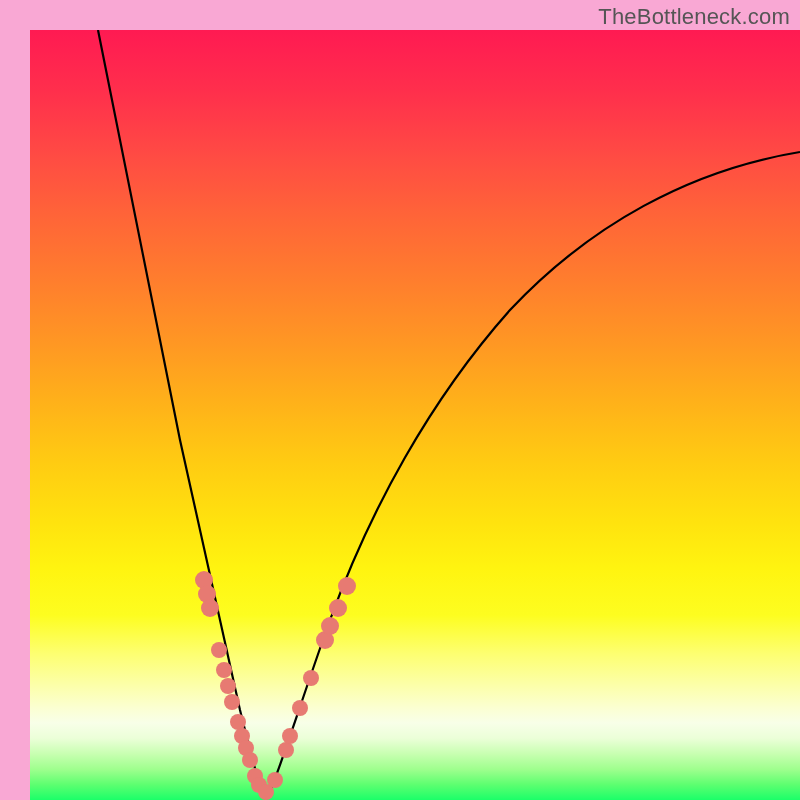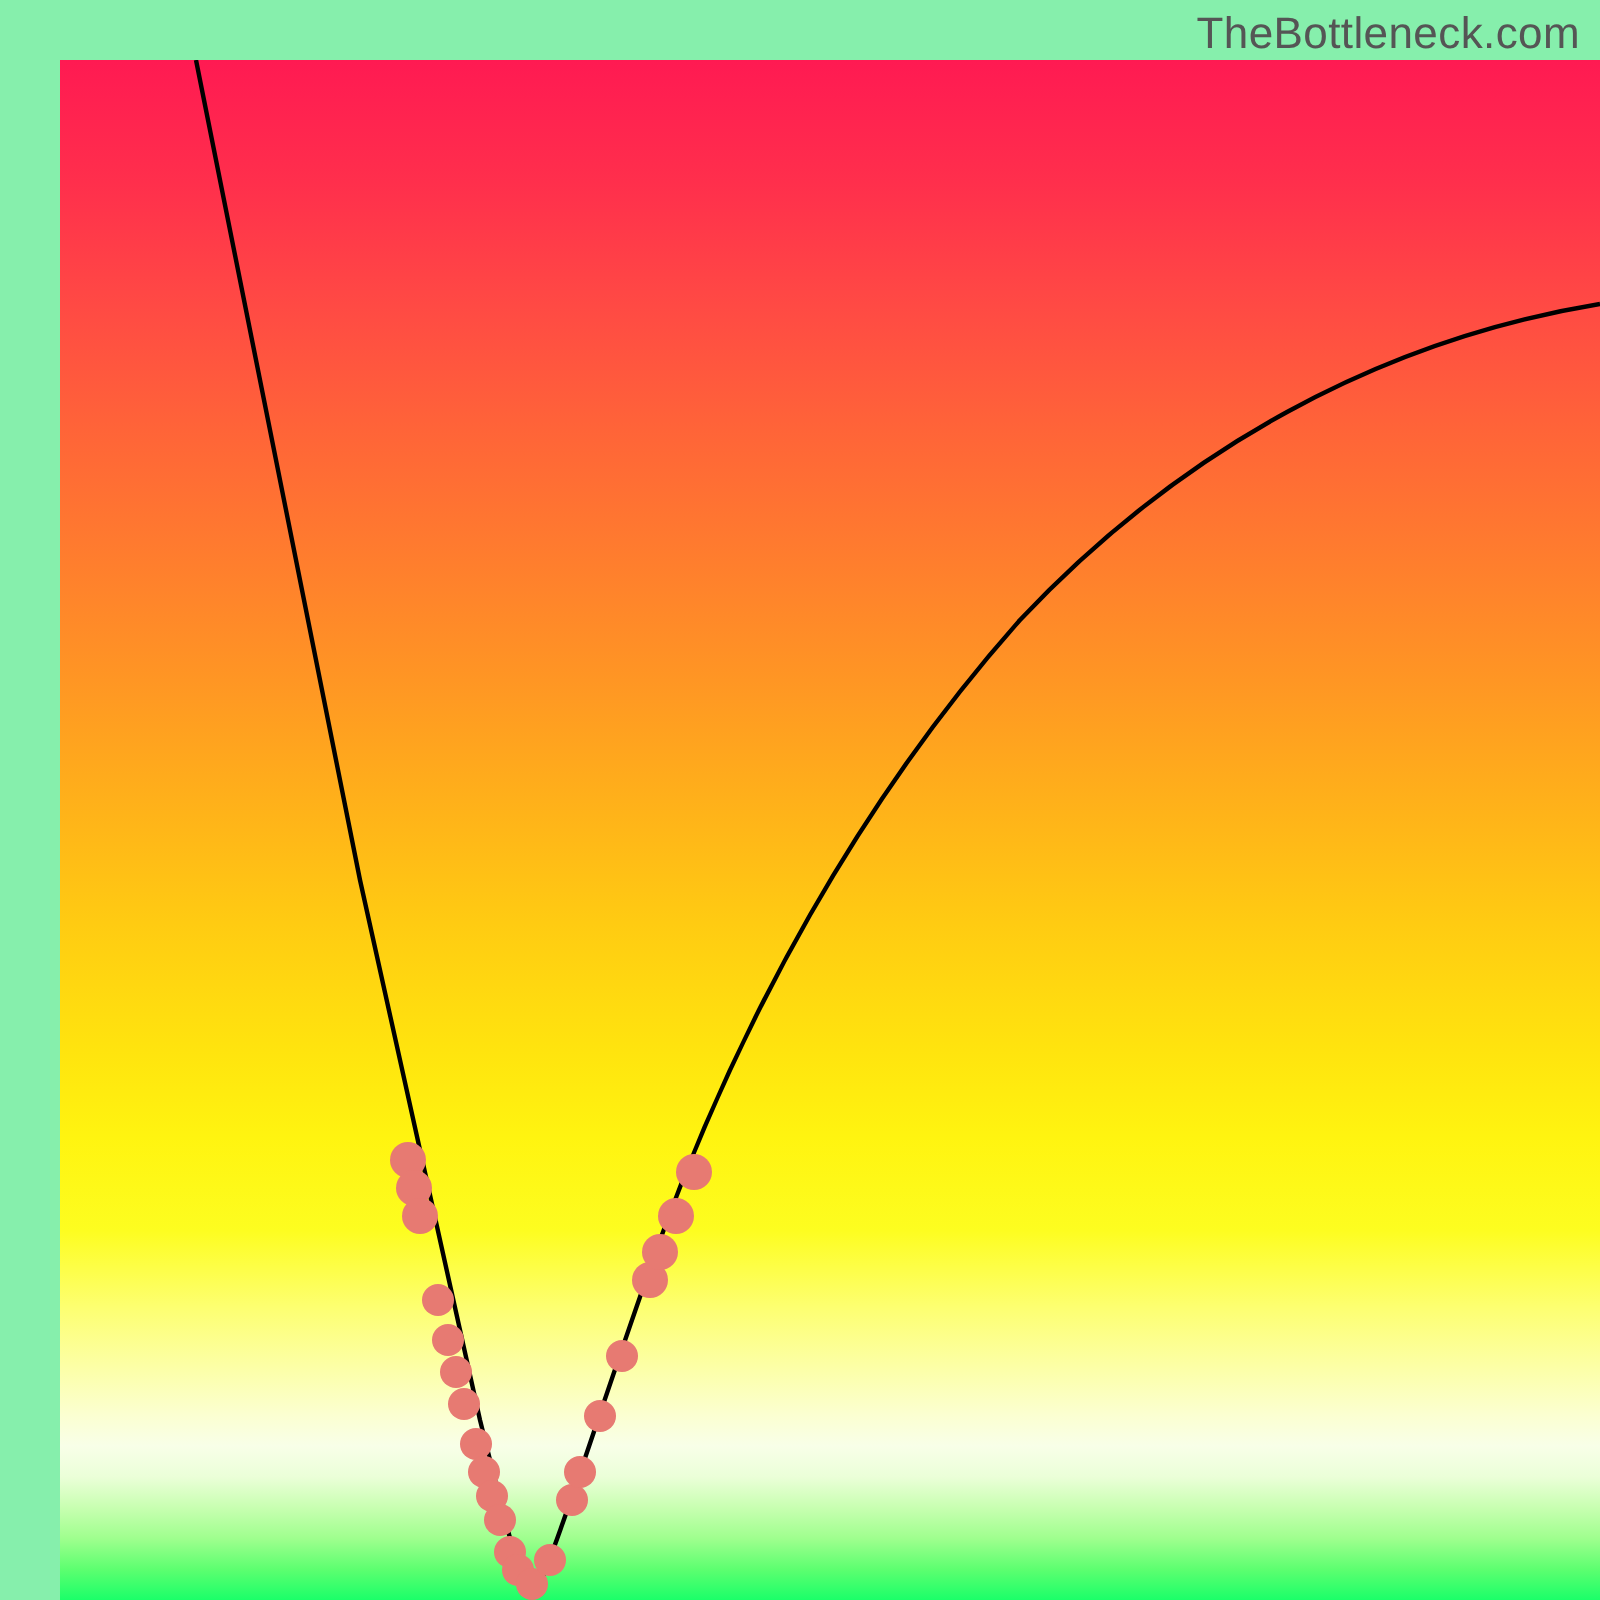--- a/index.html
+++ b/index.html
@@ -8,21 +8,21 @@
     width: 800px;
     height: 800px;
     overflow: hidden;
     background: #000;
     font-family: Arial, Helvetica, sans-serif;
   }
   .frame {
     position: relative;
     width: 800px;
     height: 800px;
-    background: #86efac;
+    background: #f9a8d4;
   }
   .plot-area {
     position: absolute;
     left: 30px;
     top: 30px;
     width: 770px;
     height: 770px;
     background: linear-gradient(
       to bottom,
       #ff1a52 0%,

